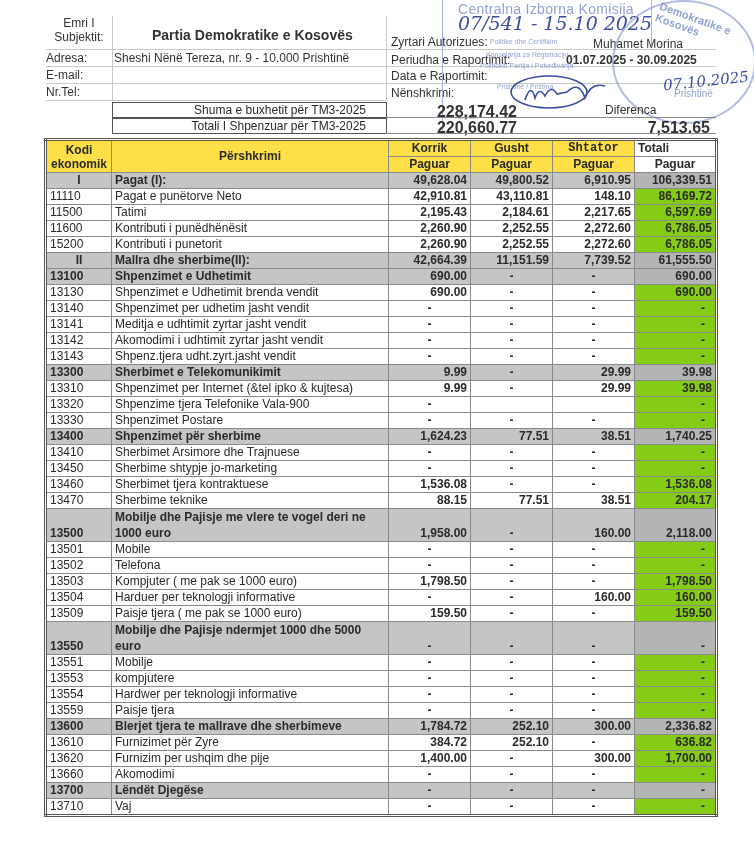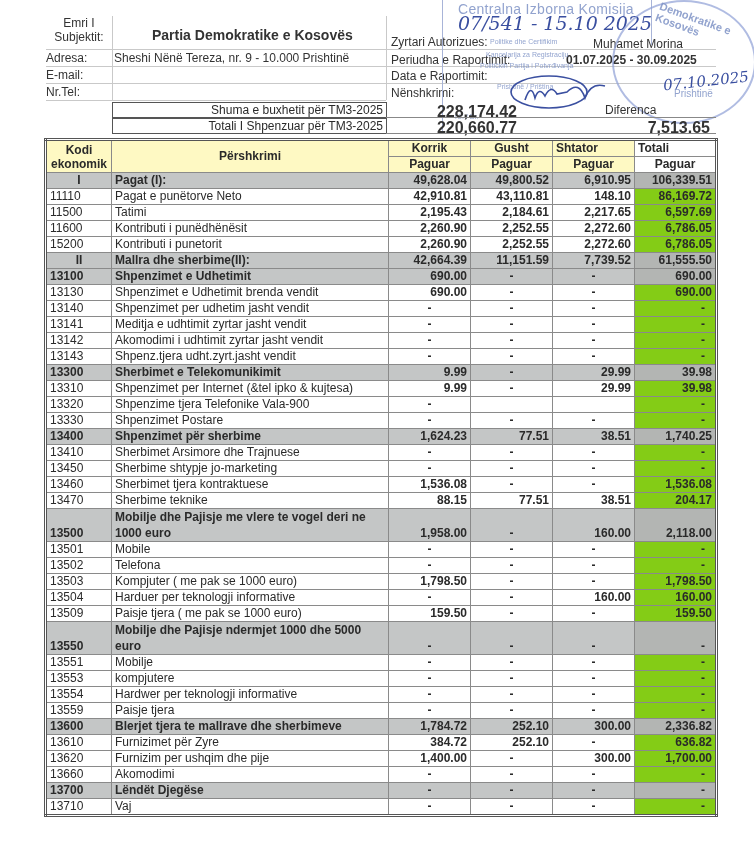--- a/index.html
+++ b/index.html
@@ -3,28 +3,28 @@
 <meta charset="utf-8">
 <style>
   html, body { margin:0; padding:0; background:#ffffff; }
   body { width:754px; height:844px; position:relative; overflow:hidden;
          font-family:"Liberation Sans", sans-serif; color:#2a2a2a; font-size:12px; }
   .abs { position:absolute; }
   .hdr-lbl { position:absolute; font-size:12px; color:#333; white-space:nowrap; }
   .line { position:absolute; height:1px; background:#c9c9c9; }
   .vline { position:absolute; width:1px; background:#c9c9c9; }
   .bold { font-weight:bold; }
-  .sumbox { position:absolute; border:1px solid #555; font-size:12px; text-align:right; padding-right:3px; box-sizing:border-box; height:16px; line-height:15px; }
+  .sumbox { position:absolute; border:1px solid #555; font-size:12px; text-align:right; padding-right:20px; box-sizing:border-box; height:16px; line-height:15px; }
   .sumval { position:absolute; font-size:16px; font-weight:bold; text-align:right; color:#333; }
 
   table.main { position:absolute; left:44px; top:138px; border-collapse:collapse; table-layout:fixed;
                border:3px double #555; }
   table.main td, table.main th { border:1px solid #8a8a8a; padding:0 3px; height:15.6px; line-height:15px;
                font-size:12px; white-space:nowrap; overflow:hidden; box-sizing:border-box; }
-  table.main th { font-weight:bold; background:#fef9c3; }
+  table.main th { font-weight:bold; background:#fde047; }
   .c-code { width:66px; text-align:left; }
   .c-desc { width:277px; text-align:left; }
   .c-num  { width:82px; text-align:right; font-weight:bold; }
   .c-tot  { width:82px; text-align:right; font-weight:bold; background:#84cc16; }
   tr.grp td { background:#c4c6c6; font-weight:bold; }
   tr.grp td.c-tot { background:#b3b5b3; }
   tr.sec td { background:#c4c6c6; }
   tr.sec td.c-code { text-align:center; }
   tr.tall td { height:32px; vertical-align:bottom; white-space:normal; line-height:16px; }
   td.dash { text-align:center !important; font-weight:bold; }
@@ -95,21 +95,21 @@
 <table class="main">
   <thead>
     <tr>
       <th class="c-code" rowspan="2" style="text-align:center;line-height:14px;">
         <span>Kodi</span><br>
         <span>ekonomik</span>
       </th>
       <th class="c-desc" rowspan="2" style="text-align:center;">Përshkrimi</th>
       <th class="c-num" style="text-align:center;">Korrik</th>
       <th class="c-num" style="text-align:center;">Gusht</th>
-      <th class="c-num" style="text-align:left;">Shtator</th>
+      <th class="c-num" style="text-align:center;font-family:Liberation Mono, monospace;">Shtator</th>
       <th class="c-num" style="text-align:left;background:#fff;">Totali</th>
     </tr>
     <tr>
       <th class="c-num" style="text-align:center;">Paguar</th>
       <th class="c-num" style="text-align:center;">Paguar</th>
       <th class="c-num" style="text-align:center;">Paguar</th>
       <th class="c-num" style="text-align:center;background:#fff;">Paguar</th>
     </tr>
   </thead>
   <tbody id="tbody">

